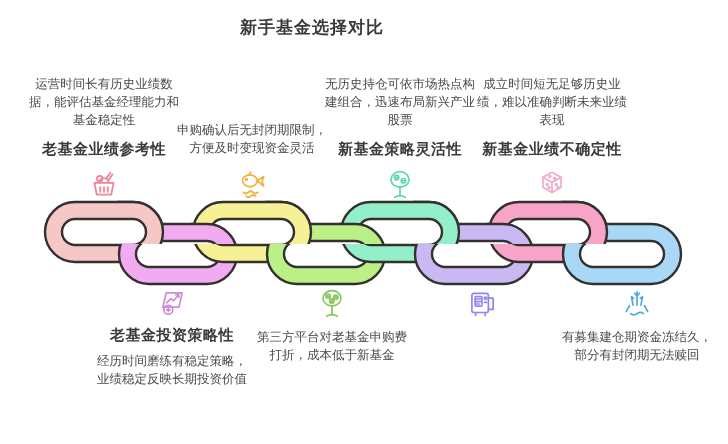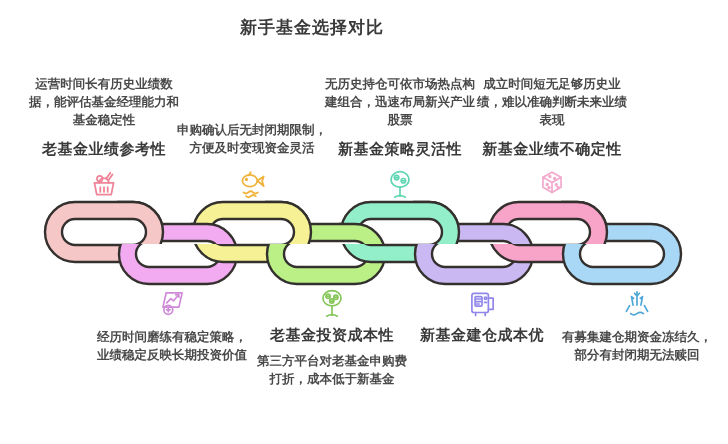--- a/index.html
+++ b/index.html
@@ -13,21 +13,21 @@
     text-align:center;font-size:17px;font-weight:bold;color:#3a3a3a;
     letter-spacing:1px;
   }
   .col{
     position:absolute;width:156px;display:flex;flex-direction:column;
     align-items:center;text-align:center;
   }
   .col-top{top:56px;height:146px;justify-content:flex-end;}
   .col-bottom{top:287px;}
   .desc{
-    font-size:12.5px;line-height:18px;color:#4a4a4a;width:156px;font-weight:bold;
+    font-size:12.5px;line-height:18px;color:#4a4a4a;width:156px;
   }
   .col-top .desc{margin-bottom:11px;}
   .col-bottom .desc{margin-top:7px;}
   .heading{
     font-size:15px;font-weight:bold;color:#3a3a3a;letter-spacing:0.5px;
     white-space:nowrap;
   }
   .col-top .heading{margin-bottom:9px;}
   .col-bottom .heading{margin-top:5px;}
   .icon svg{display:block;}
@@ -192,54 +192,53 @@
 <div class="col col-bottom bc1">
   <span class="icon" style="color: rgb(207, 138, 216);">
     <svg width="34" height="34" viewBox="0 0 32 32" fill="none" stroke="currentColor" stroke-width="1.6" stroke-linecap="round" stroke-linejoin="round">
       <path d="M10.5 5.5h15l-3 13.5h-15z"></path>
       <path d="M11 15l4-4 2.5 2 4.5-5.5"></path>
       <path d="M19.5 7.3l2.7-.4.3 2.7"></path>
       <circle cx="12.5" cy="21.5" r="4.2"></circle>
       <path d="M10.8 21.5h3.4M12.5 19.8v3.4"></path>
     </svg>
   </span>
+  <div class="heading">老基金投资策略性</div>
   <div class="desc">经历时间磨练有稳定策略，业绩稳定反映长期投资价值</div>
 </div>
 
 <div class="col col-bottom bc2">
   <span class="icon" style="color: rgb(134, 198, 90);">
     <svg width="34" height="34" viewBox="0 0 32 32" fill="none" stroke="currentColor" stroke-width="1.6" stroke-linecap="round" stroke-linejoin="round">
       <path d="M16 3.5c4.7 0 8.5 3.2 8.5 7.2 0 3.9-3.6 7-8.5 7s-8.5-3.1-8.5-7c0-4 3.8-7.2 8.5-7.2z"></path>
       <circle cx="12.3" cy="8.6" r="2"></circle>
         <path d="M11.4 8.6h1.8"></path>
       <circle cx="19.6" cy="9.6" r="2"></circle>
         <path d="M18.7 9.6h1.8"></path>
       <circle cx="15.8" cy="13.2" r="2"></circle>
         <path d="M14.9 13.2h1.8"></path>
       <path d="M16 17.7v8.8"></path>
       <path d="M11 27.5q5-3 10 0"></path>
     </svg>
   </span>
-  <div class="heading">老基金投资成本性</div>
   <div class="desc">第三方平台对老基金申购费打折，成本低于新基金</div>
 </div>
 
 <div class="col col-bottom bc3">
   <span class="icon" style="color: rgb(145, 135, 234);">
     <svg width="34" height="34" viewBox="0 0 32 32" fill="none" stroke="currentColor" stroke-width="1.6" stroke-linecap="round" stroke-linejoin="round">
       <rect x="6.5" y="6" width="15.5" height="18" rx="2"></rect>
       <rect x="9.5" y="9" width="6.5" height="9" rx="1"></rect>
       <path d="M10.8 11.3h4M10.8 13.7h4M10.8 16h2.5"></path>
       <circle cx="19.3" cy="10.5" r="1.1"></circle>
       <path d="M18.3 14.5h2"></path>
       <path d="M22 10.5h4.5V21H22"></path>
       <path d="M10 24v2.8M19 24v2.8"></path>
     </svg>
   </span>
-  <div class="heading">新基金建仓成本优</div>
 </div>
 
 <div class="col col-bottom bc4">
   <span class="icon" style="color: rgb(79, 168, 216);">
     <svg width="34" height="34" viewBox="0 0 32 32" fill="none" stroke="currentColor" stroke-width="1.6" stroke-linecap="round" stroke-linejoin="round">
       <path d="M16 17V4.5M16 8.5l-2.3-2.6M16 8.5l2.3-2.6"></path>
       <path d="M12.3 17l-1.5-8 2 1.8M19.7 17l1.5-8-2 1.8"></path>
       <path d="M9 17.5l-3 5.5M23 17.5l3 5.5"></path>
       <path d="M10 25c2 1.6 4 1.6 6 0s4-1.6 6 0"></path>
     </svg>

